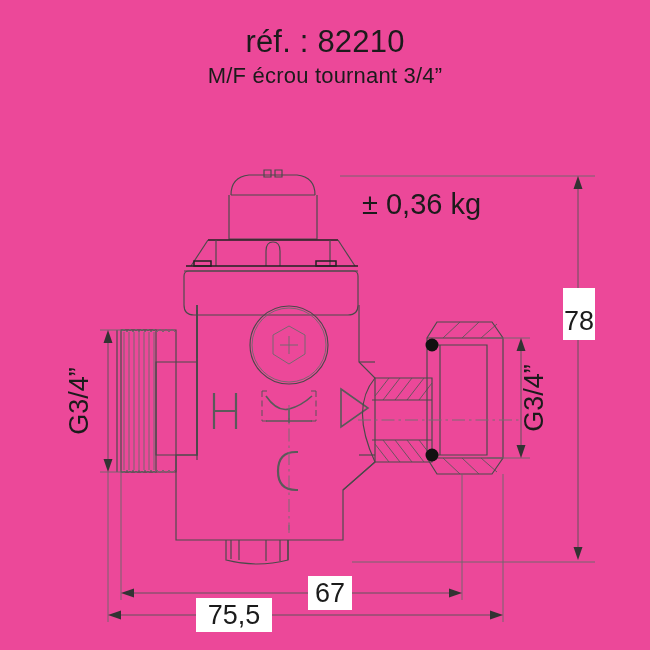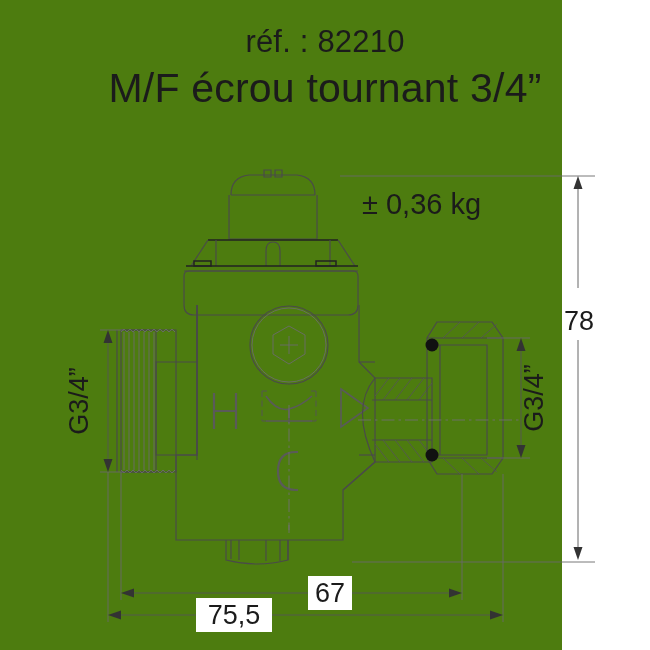--- a/index.html
+++ b/index.html
@@ -11,40 +11,40 @@
     width: 650px;
     height: 650px;
     font-family: "Liberation Sans", sans-serif;
     color: #1a1a1a;
     overflow: hidden;
     position: relative;
   }
   #sheet {
     position: absolute;
     left: 0; top: 0;
-    width: 562px;
+    width: 650px;
     height: 650px;
-    background: #4d7c0f;
+    background: #ec4899;
   }
   .title-block {
     position: absolute;
     left: 0;
     top: 22px;
     width: 650px;
     text-align: center;
     line-height: 1.30;
   }
   .title-line {
     font-size: 31px;
     font-weight: 400;
     letter-spacing: 0.2px;
     color: #1b1b1b;
     white-space: nowrap;
   }
-  .title-line.second { font-size: 41px; }
+  .title-line.second { font-size: 22px; }
 
   svg { display: block; }
 
   .ln       { fill: none; stroke: #4a4a4a; stroke-width: 1.15; }
   .ln-dark  { fill: none; stroke: #222222; stroke-width: 1.5; }
   .ln-thin  { fill: none; stroke: #6b6b6b; stroke-width: 0.9; }
   .ln-hatch { fill: none; stroke: #555555; stroke-width: 0.85; }
   .ln-dim   { fill: none; stroke: #555555; stroke-width: 0.9; }
   .ln-ext   { fill: none; stroke: #6a6a6a; stroke-width: 0.9; }
   .ln-center{ fill: none; stroke: #707070; stroke-width: 0.9;

